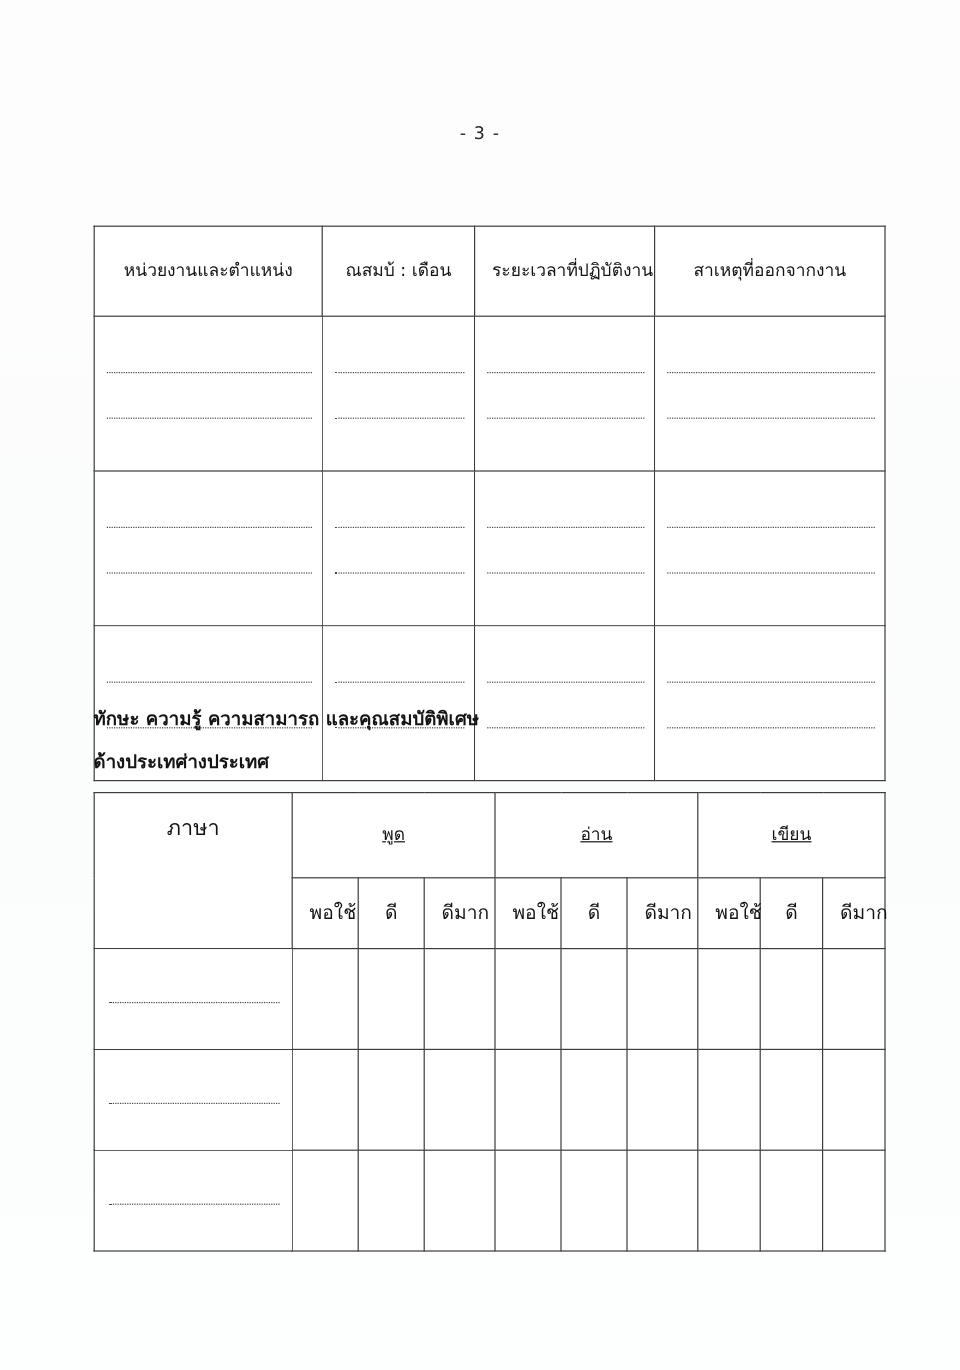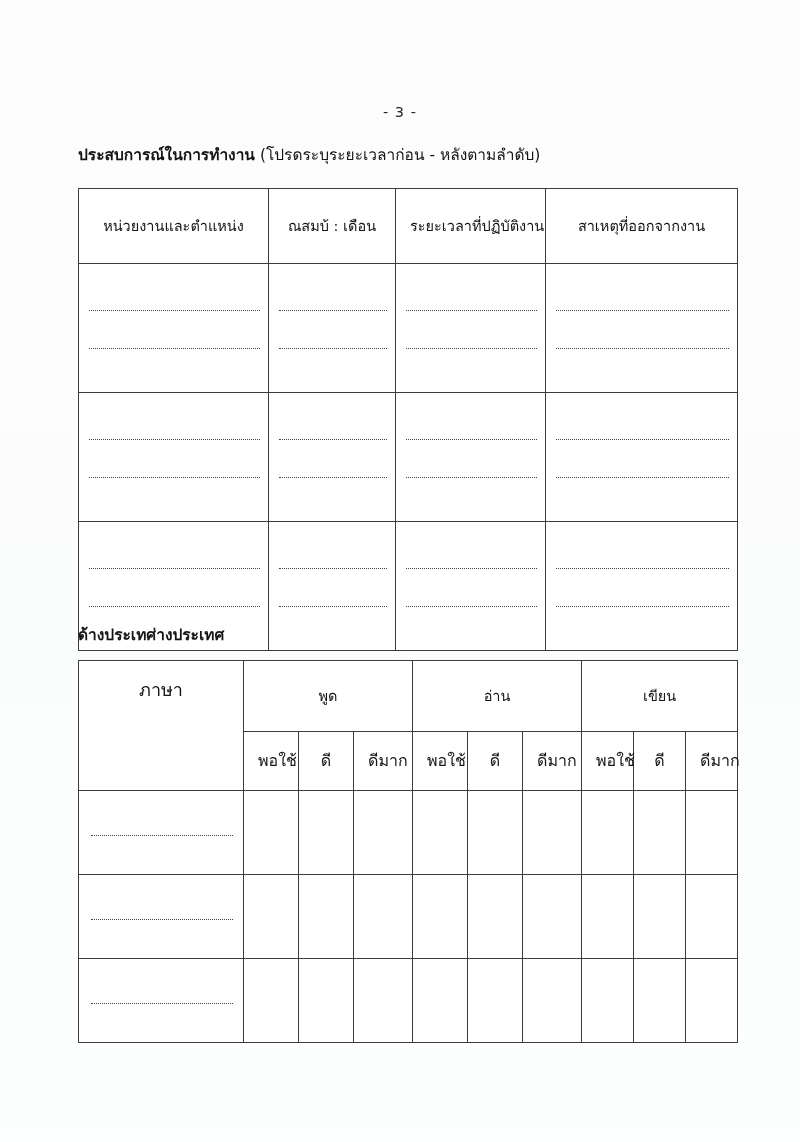--- a/index.html
+++ b/index.html
@@ -94,20 +94,21 @@
     white-space: nowrap;
   }
   .th-cell.small {
     font-size: 16px;
     height: 30px;
     line-height: 30px;
   }
   .th-cell.group {
     height: 42px;
     line-height: 42px;
+    text-decoration: underline;
   }
 
   
   #experience-table {
     left: 78px;
     top: 188px;
     width: 659px;
   }
   #experience-table td.data-cell {
     height: 100px;
@@ -154,21 +155,20 @@
   }
 </style>
 </head>
 <body>
 
 <div class="page">
   <div class="content">
 
     <div class="page-number">- 3 -</div>
 
-    <div class="section-heading" id="heading-experience"><span class="bold">ประสบการณ์ในการทำงาน</span><span class="reg"> (โปรดระบุระยะเวลาก่อน - หลังตามลำดับ)</span></div>
 
     <table class="form-table" id="experience-table">
       <colgroup>
         <col style="width:190px">
         <col style="width:127px">
         <col style="width:150px">
         <col style="width:192px">
       </colgroup>
       <thead>
         <tr>
@@ -229,20 +229,21 @@
             <span class="dot-line l2"></span>
           </td>
           <td class="data-cell">
             <span class="dot-line l1"></span>
             <span class="dot-line l2"></span>
           </td>
         </tr>
       </tbody>
     </table>
 
+    <div class="section-heading" id="heading-skills"><span class="bold">ทักษะ  ความรู้ ความสามารถ และคุณสมบัติพิเศษ</span></div>
 
     <div class="section-heading" id="heading-language"><span class="bold">ด้างประเทศ่างประเทศ</span></div>
 
     <table class="form-table" id="language-table">
       <colgroup>
         <col style="width:165px">
         <col style="width:55px">
           <col style="width:55px">
           <col style="width:59px">
         <col style="width:55px">

